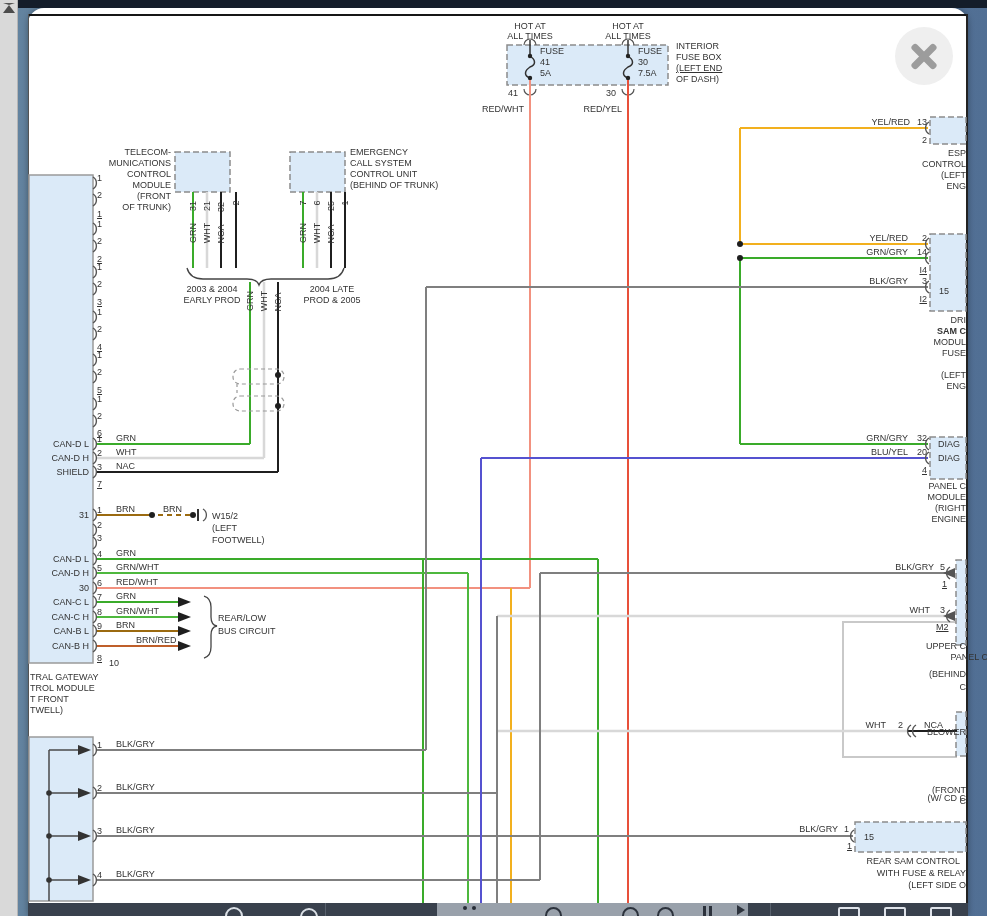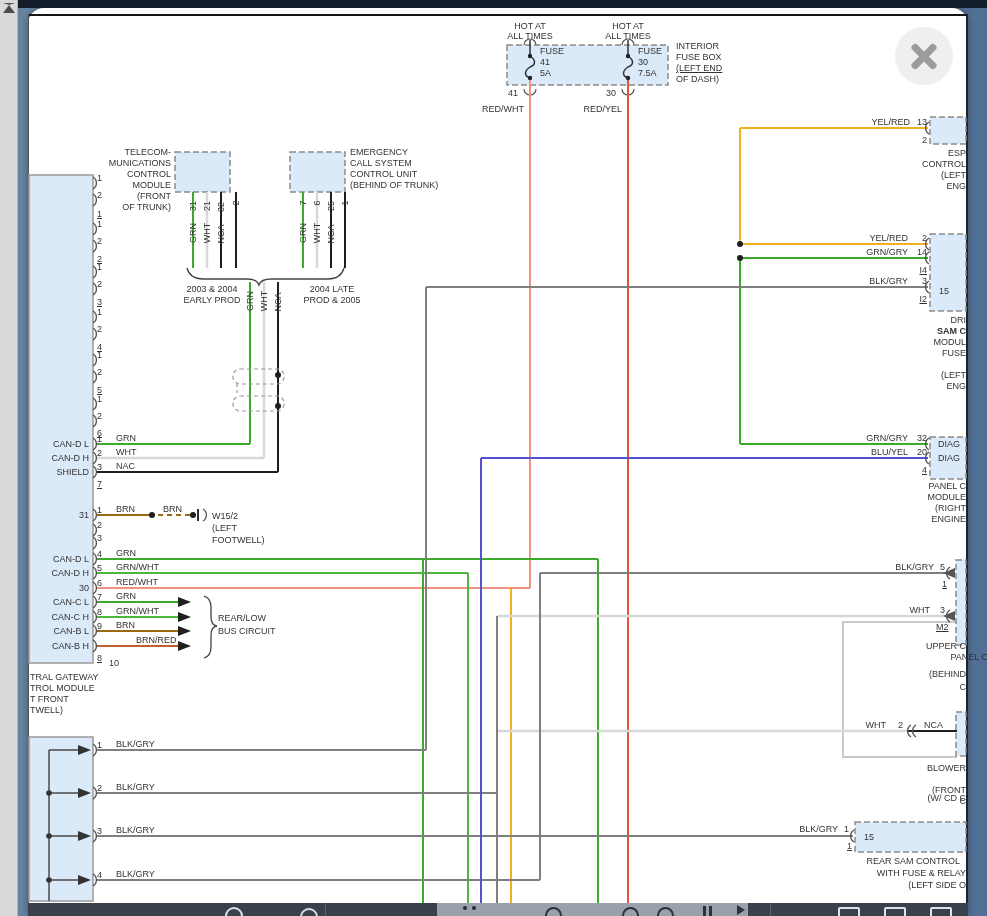--- a/index.html
+++ b/index.html
@@ -308,21 +308,21 @@
     <span class="lbl a-r" style="left: 930px; top: 610px;">WHT</span>
     <span class="lbl" style="left: 940px; top: 610px;">3</span>
     <span class="lbl u" style="left: 936px; top: 627px;">M2</span>
     <span class="lbl a-r" style="left: 966px; top: 646px;">UPPER C</span>
     <span class="lbl a-r" style="left: 966px; top: 657px; margin-left: 22px;">PANEL C</span>
     <span class="lbl a-r" style="left: 966px; top: 674px;">(BEHIND</span>
     <span class="lbl a-r" style="left: 966px; top: 687px;">C</span>
     <span class="lbl a-r" style="left: 886px; top: 725px;">WHT</span>
     <span class="lbl" style="left: 898px; top: 725px;">2</span>
     <span class="lbl" style="left: 924px; top: 725px;">NCA</span>
-    <span class="lbl a-r" style="left: 966px; top: 768px;">BLOWER</span>
+    <span class="lbl a-r" style="left: 966px; top: 732px;">BLOWER</span>
     <span class="lbl a-r" style="left: 966px; top: 779px; margin-top: 19px;">(W/ CD C</span>
     <span class="lbl a-r" style="left: 966px; top: 790px;">(FRONT</span>
     <span class="lbl a-r" style="left: 966px; top: 801px;">C</span>
     <span class="lbl a-r" style="left: 838px; top: 829px;">BLK/GRY</span>
     <span class="lbl" style="left: 844px; top: 829px;">1</span>
     <span class="lbl u" style="left: 847px; top: 846px;">1</span>
     <span class="lbl" style="left: 864px; top: 837px;">15</span>
     <span class="lbl a-r" style="left: 960px; top: 861px;">REAR SAM CONTROL</span>
     <span class="lbl a-r" style="left: 966px; top: 873px;">WITH FUSE &amp; RELAY</span>
     <span class="lbl a-r" style="left: 966px; top: 885px;">(LEFT SIDE O</span>

